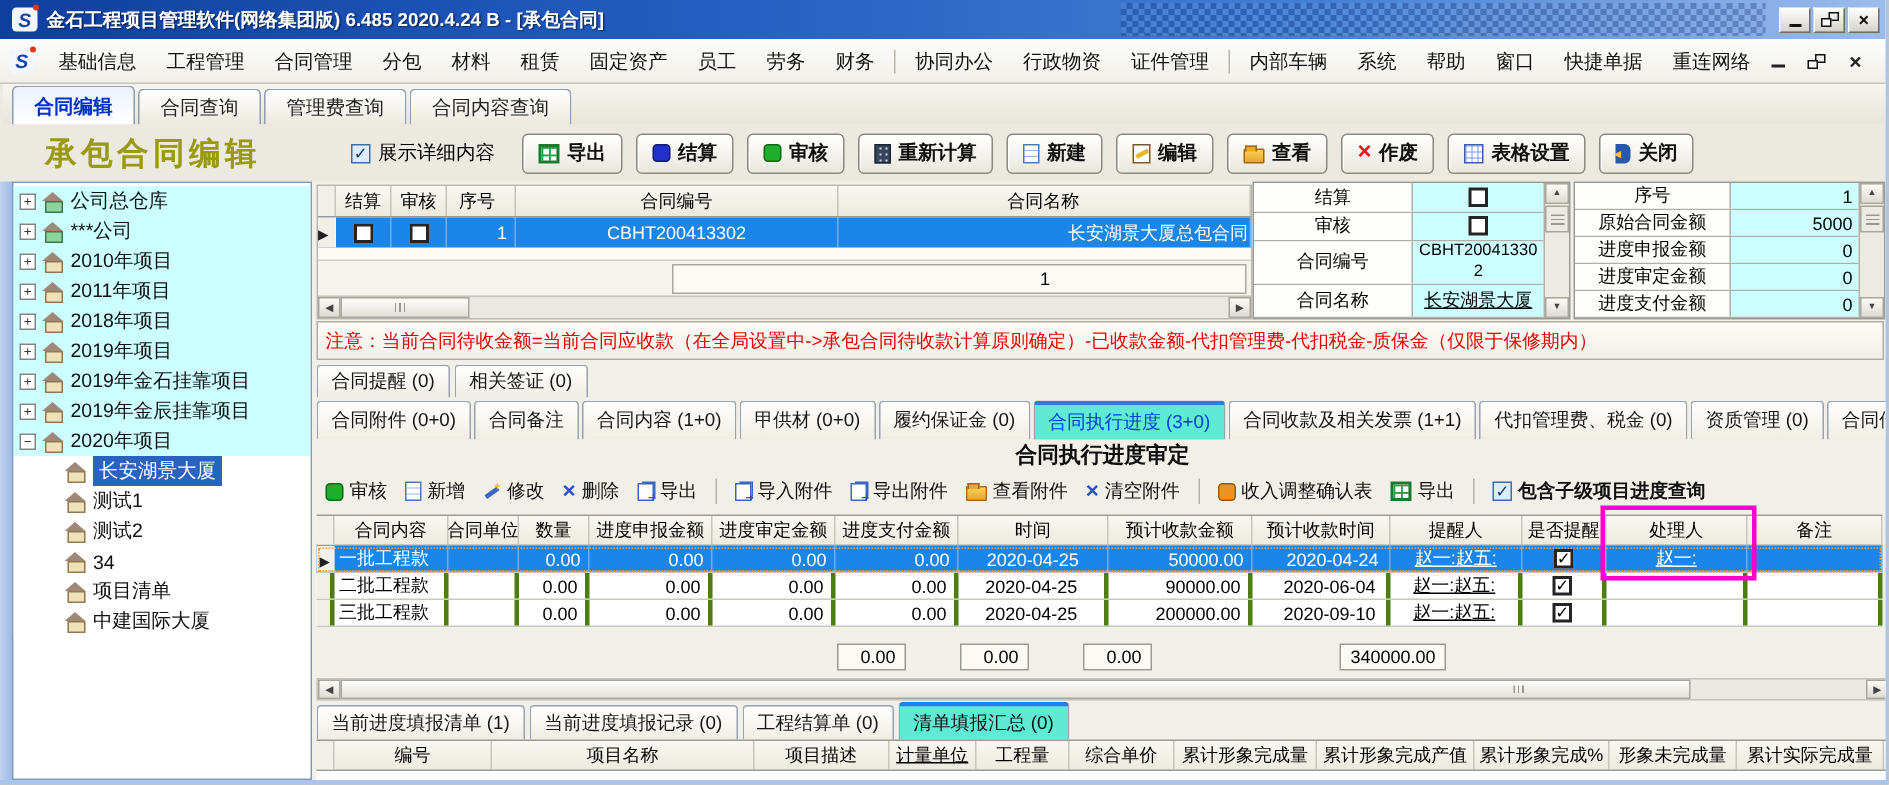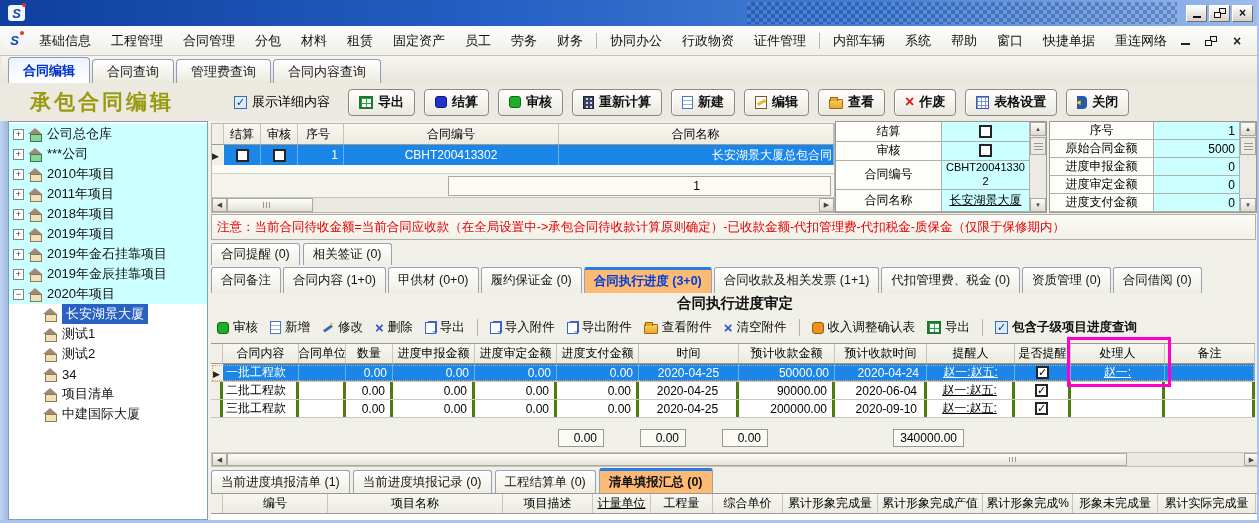--- a/index.html
+++ b/index.html
@@ -138,21 +138,21 @@
   .vfill{flex:1;}
   
   #notice{position:absolute;left:3px;top:93px;width:1045px;height:26px;border:1px solid #b0aea4;background:linear-gradient(#fcfbf6,#f1f0e8);
     display:flex;align-items:center;padding-left:5px;font-size:12.5px;color:#e60000;white-space:nowrap;overflow:hidden;}
   
   #rtab1{position:absolute;left:3px;top:121px;height:23px;display:flex;gap:3px;align-items:flex-end;}
   #rtab2{position:absolute;left:3px;top:144px;height:28px;display:flex;gap:2px;align-items:flex-end;width:1048px;}
   .ntab{height:22px;padding:0 9px;display:flex;align-items:center;font-size:12.5px;background:linear-gradient(#ffffff,#efede3);
     border:1px solid #9aa2b2;border-bottom:none;border-radius:3px 3px 0 0;color:#161616;white-space:nowrap;}
   #rtab2 .ntab{height:26px;}
-  .ntab.sel{background:#fdba74;color:#0040d8;font-weight:bold;border-top:3px solid #2a7ae8;height:28px;}
+  .ntab.sel{background:#5eead4;color:#0040d8;font-weight:normal;border-top:3px solid #2a7ae8;height:28px;}
   
   #sectitle{position:absolute;left:3px;top:173px;width:1048px;text-align:center;font-size:14.5px;font-weight:bold;color:#101010;}
   #ptoolbar{position:absolute;left:6px;top:193px;width:1048px;height:27px;display:flex;align-items:center;gap:6px;font-size:12.5px;color:#101010;white-space:nowrap;}
   .titem2{display:flex;align-items:center;gap:4px;padding:0 3px;}
   .tsep{width:1px;height:17px;background:#b4b2a8;margin:0 3px;}
   .boldlbl{font-weight:bold;}
   
   #ptable{position:absolute;left:3px;top:222px;width:1044px;background:#fff;border-top:1px solid #9a9a94;}
   .phead{display:flex;height:20px;background:linear-gradient(#f8f7f2,#ecebdf);border-bottom:1px solid #9a9a94;font-size:12px;}
   .phead .pc{display:flex;align-items:center;justify-content:center;border-right:1px solid #c6c6be;overflow:hidden;white-space:nowrap;}
@@ -194,20 +194,21 @@
   .b0{width:12px;background:#f0efe8;}
   #bbelow{position:absolute;left:3px;top:393px;width:1052px;bottom:0;background:#fff;}
 </style>
 </head>
 <body>
 
 <div id="app">
 
   <div id="titlebar">
     <span class="slogo">S</span>
+    <span class="titletext">金石工程项目管理软件(网络集团版) 6.485  2020.4.24 B - [承包合同]</span>
     <span class="winbtns">
       <span class="wbtn">
           <span class="minbar"></span>
         </span>
       <span class="wbtn">
           <span class="rest">
             <i class="t"></i>
             <i class="b"></i>
           </span>
         </span>
@@ -488,20 +489,21 @@
     </div>
 
     <div id="notice">注意：当前合同待收金额=当前合同应收款（在全局设置中-&gt;承包合同待收款计算原则确定）-已收款金额-代扣管理费-代扣税金-质保金（仅限于保修期内）</div>
 
     <div id="rtab1">
       <div class="ntab">合同提醒 (0)</div>
       <div class="ntab">相关签证 (0)</div>
     </div>
 
     <div id="rtab2">
+      <div class="ntab">合同附件 (0+0)</div>
       <div class="ntab">合同备注</div>
       <div class="ntab">合同内容 (1+0)</div>
       <div class="ntab">甲供材 (0+0)</div>
       <div class="ntab">履约保证金 (0)</div>
       <div class="ntab sel">合同执行进度 (3+0)</div>
       <div class="ntab">合同收款及相关发票 (1+1)</div>
       <div class="ntab">代扣管理费、税金 (0)</div>
       <div class="ntab">资质管理 (0)</div>
       <div class="ntab">合同借阅 (0)</div>
     </div>

